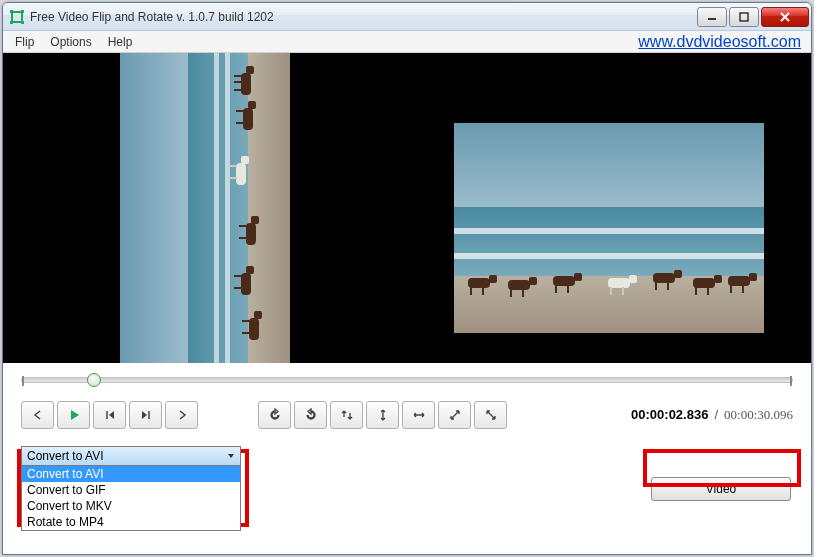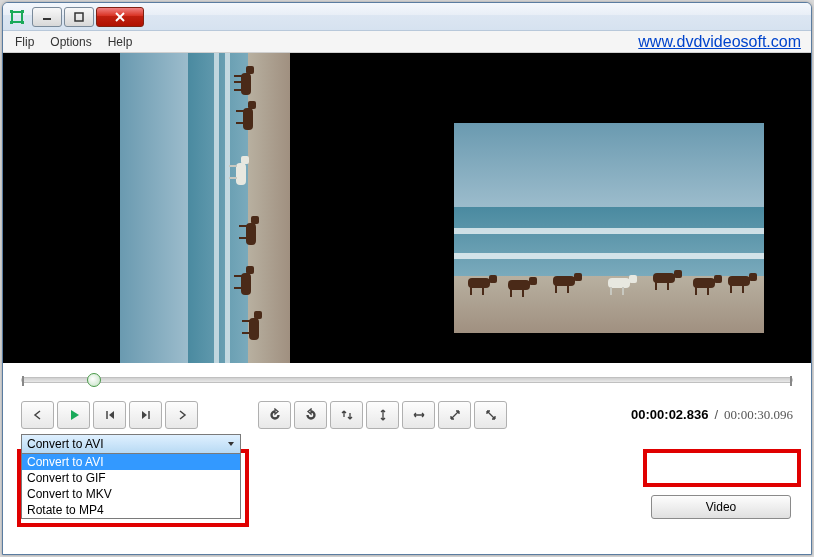--- a/index.html
+++ b/index.html
@@ -54,21 +54,21 @@
 .controls-row { display: flex; align-items: center; padding: 10px 18px; gap: 15px; }
 .btn-group { display: flex; gap: 3px; }
 .btn { width: 33px; height: 28px; background: linear-gradient(to bottom, #fdfdfd, #e8e8e8); border: 1px solid #b0b0b0; border-radius: 3px; display: flex; align-items: center; justify-content: center; font-size: 12px; color: #444; }
 .btn.play svg { fill: #1aaa5a; }
 .gap { width: 30px; }
 .time-display { margin-left: auto; font-size: 13px; display: flex; gap: 6px; align-items: baseline; }
 .time-current { font-weight: bold; color: #000; }
 .time-sep { color: #555; }
 .time-total { color: #555; font-family: Liberation Serif, serif; }
 
-.bottom-row { display: flex; align-items: flex-end; padding: 18px 18px 10px; position: relative; height: 90px; }
+.bottom-row { display: flex; align-items: center; padding: 18px 18px 10px; position: relative; height: 90px; }
 .highlight-box { border: 4px solid #e00000; position: absolute; }
 .highlight-left { left: 14px; top: 10px; width: 232px; height: 78px; }
 .highlight-right { right: 10px; top: 10px; width: 158px; height: 38px; }
 
 .dropdown-wrap { position: relative; width: 220px; }
 .dropdown-sel { height: 20px; border: 1px solid #7a7a7a; background: linear-gradient(to bottom, #dff0ff, #b8daf4); display: flex; align-items: center; padding: 0 5px; font-size: 12px; }
 .dropdown-sel .arrow { margin-left: auto; }
 .dropdown-list { border: 1px solid #7a7a7a; border-top: none; background: #fff; font-size: 12px; }
 .dropdown-opt { padding: 1px 5px; }
 .dropdown-opt.sel { background: #3399ff; color: #fff; }
@@ -85,20 +85,21 @@
   <div class="titlebar">
     <span class="app-icon">
       <svg viewBox="0 0 16 16">
           <rect x="3" y="3" width="10" height="10" fill="none" stroke="#1aaa5a" stroke-width="2"></rect>
           <rect x="1" y="1" width="3" height="3" fill="#1aaa5a"></rect>
           <rect x="12" y="1" width="3" height="3" fill="#1aaa5a"></rect>
           <rect x="1" y="12" width="3" height="3" fill="#1aaa5a"></rect>
           <rect x="12" y="12" width="3" height="3" fill="#1aaa5a"></rect>
         </svg>
     </span>
+    <span class="title-text">Free Video Flip and Rotate v. 1.0.7 build 1202</span>
     <div class="win-controls">
       <div class="win-btn min">
           <svg width="10" height="10">
             <line x1="1" y1="7" x2="9" y2="7" stroke="#333" stroke-width="2"></line>
           </svg>
         </div>
       <div class="win-btn max">
           <svg width="10" height="10">
             <rect x="1" y="1" width="8" height="8" fill="none" stroke="#333" stroke-width="1.5"></rect>
           </svg>

